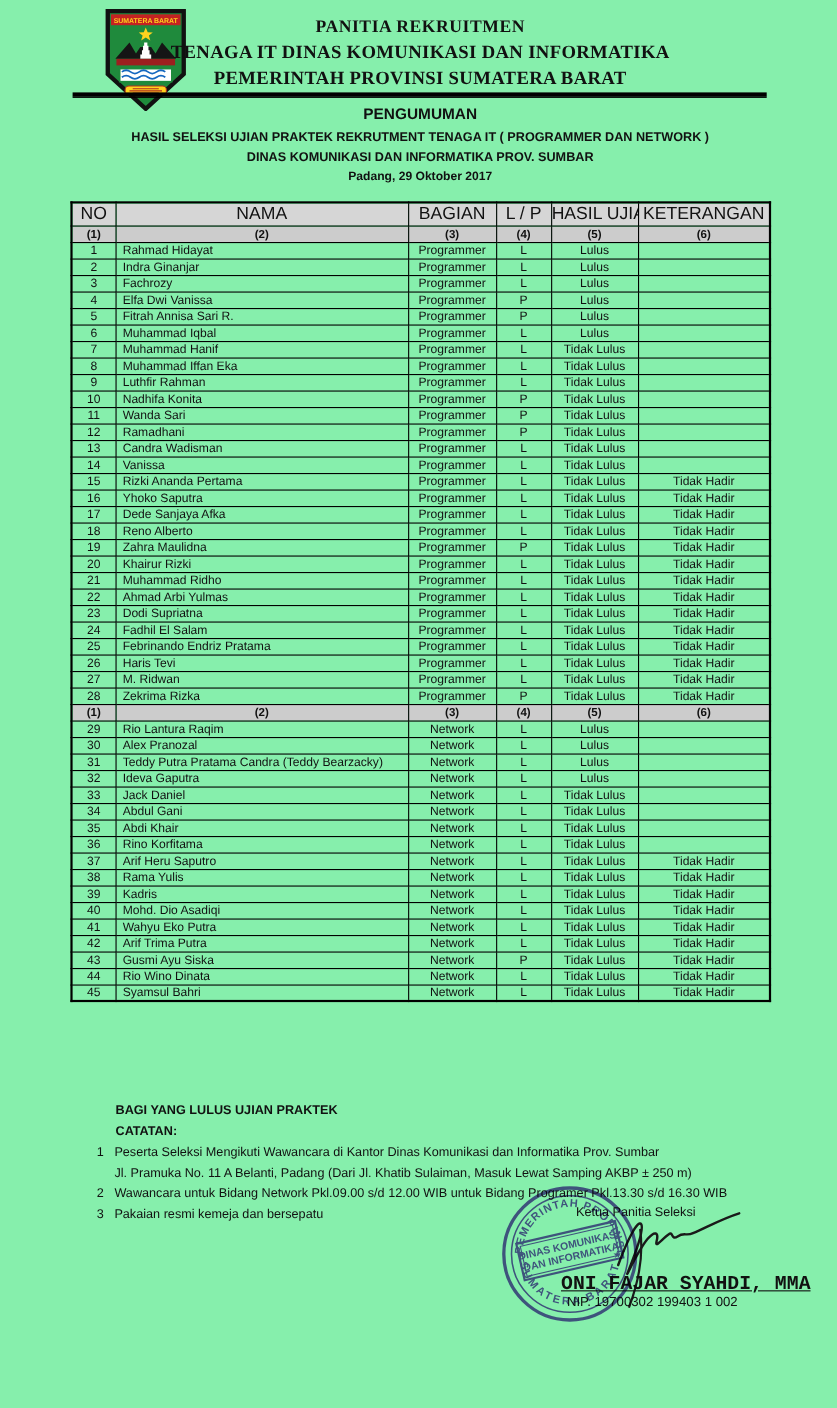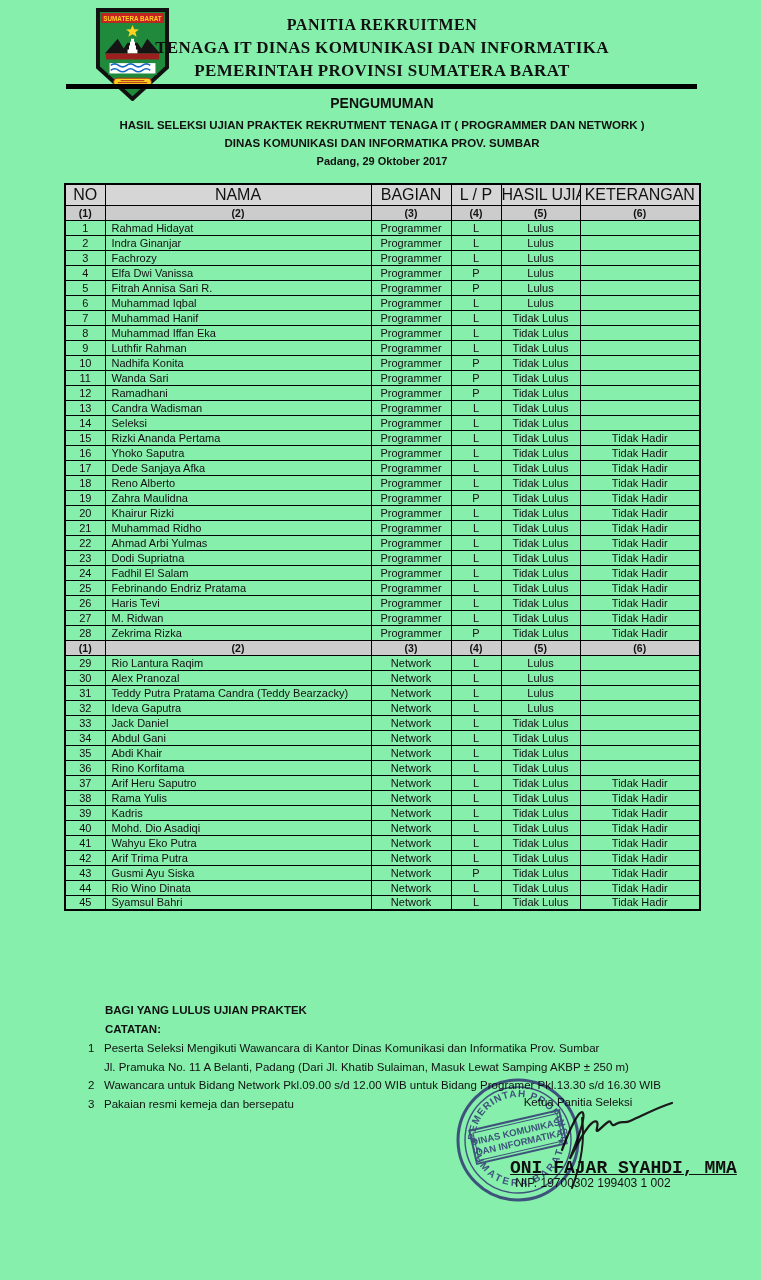--- a/index.html
+++ b/index.html
@@ -222,21 +222,21 @@
         <tr class="data">
           <td>13</td>
           <td class="cell-nama">Candra Wadisman</td>
           <td>Programmer</td>
           <td>L</td>
           <td>Tidak Lulus</td>
           <td></td>
         </tr>
         <tr class="data">
           <td>14</td>
-          <td class="cell-nama">Seleksi</td>
+          <td class="cell-nama">Vanissa</td>
           <td>Programmer</td>
           <td>L</td>
           <td>Tidak Lulus</td>
           <td></td>
         </tr>
         <tr class="data">
           <td>15</td>
           <td class="cell-nama">Rizki Ananda Pertama</td>
           <td>Programmer</td>
           <td>L</td>

